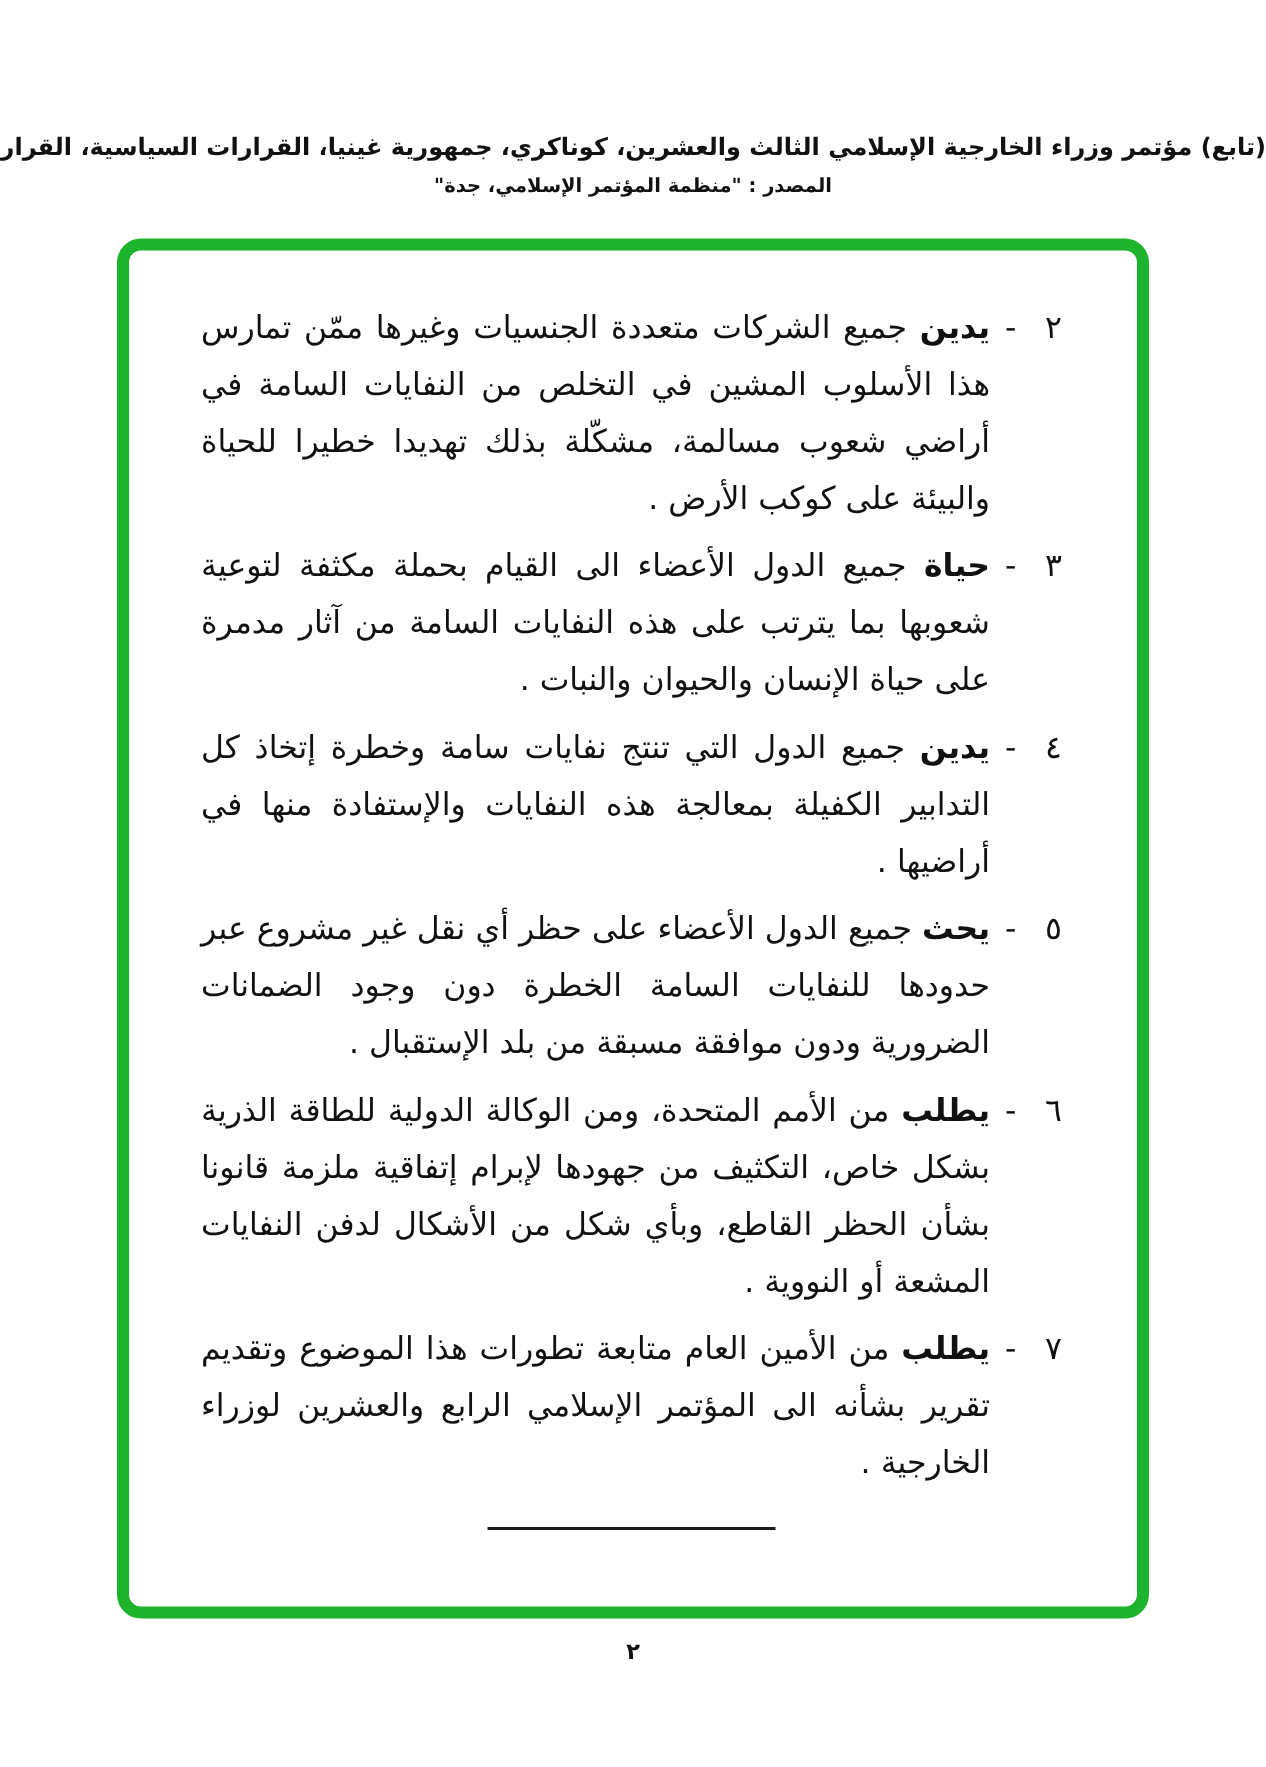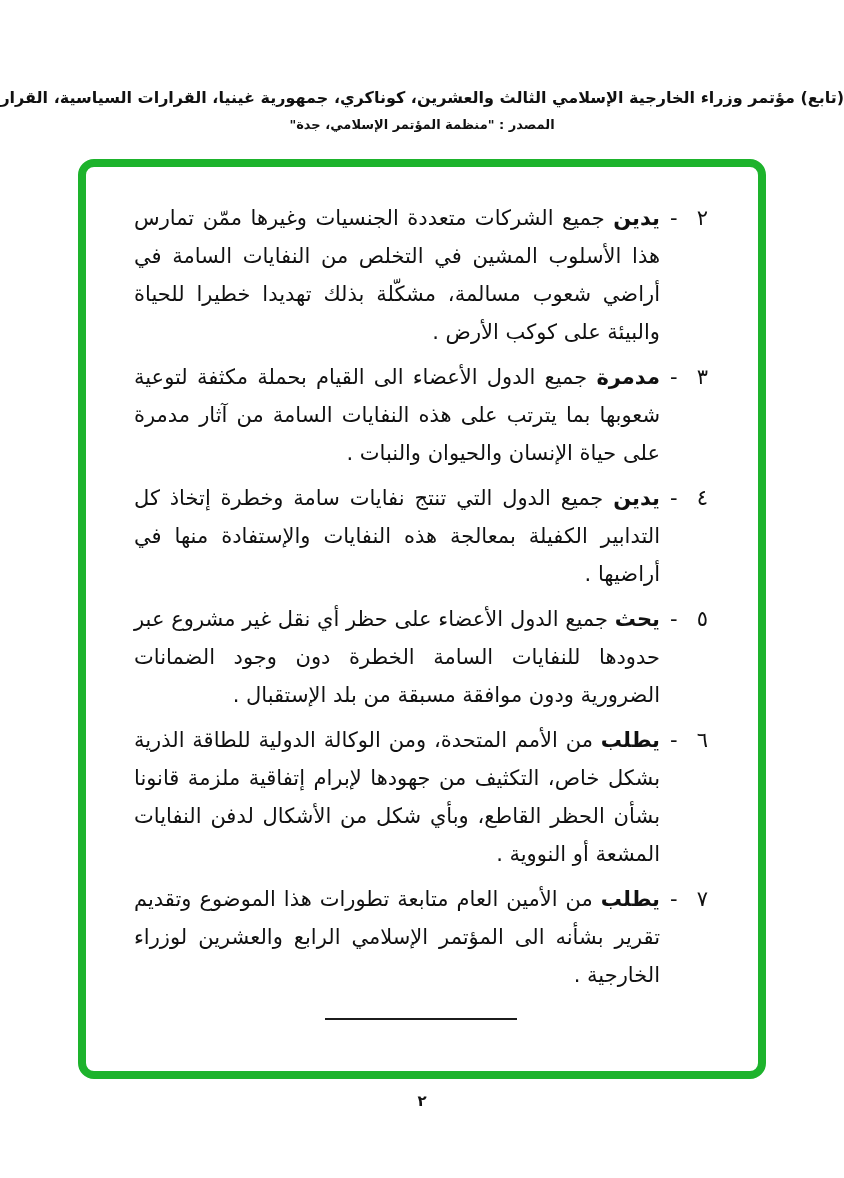--- a/index.html
+++ b/index.html
@@ -84,21 +84,21 @@
       <span>جميع الشركات متعددة الجنسيات وغيرها ممّن تمارس هذا الأسلوب المشين في التخلص من النفايات السامة في أراضي شعوب مسالمة، مشكّلة بذلك تهديدا خطيرا للحياة والبيئة على كوكب الأرض .</span>
     </div>
   </div>
 
   <div class="para">
     <div class="pnum">
       <span>٣</span>
       <span>-</span>
     </div>
     <div class="ptext" dir="rtl">
-      <b class="lead">مدمرة</b>
+      <b class="lead">حياة</b>
       <span>جميع الدول الأعضاء الى القيام بحملة مكثفة لتوعية شعوبها بما يترتب على هذه النفايات السامة من آثار مدمرة على حياة الإنسان والحيوان والنبات .</span>
     </div>
   </div>
 
   <div class="para">
     <div class="pnum">
       <span>٤</span>
       <span>-</span>
     </div>
     <div class="ptext" dir="rtl">

